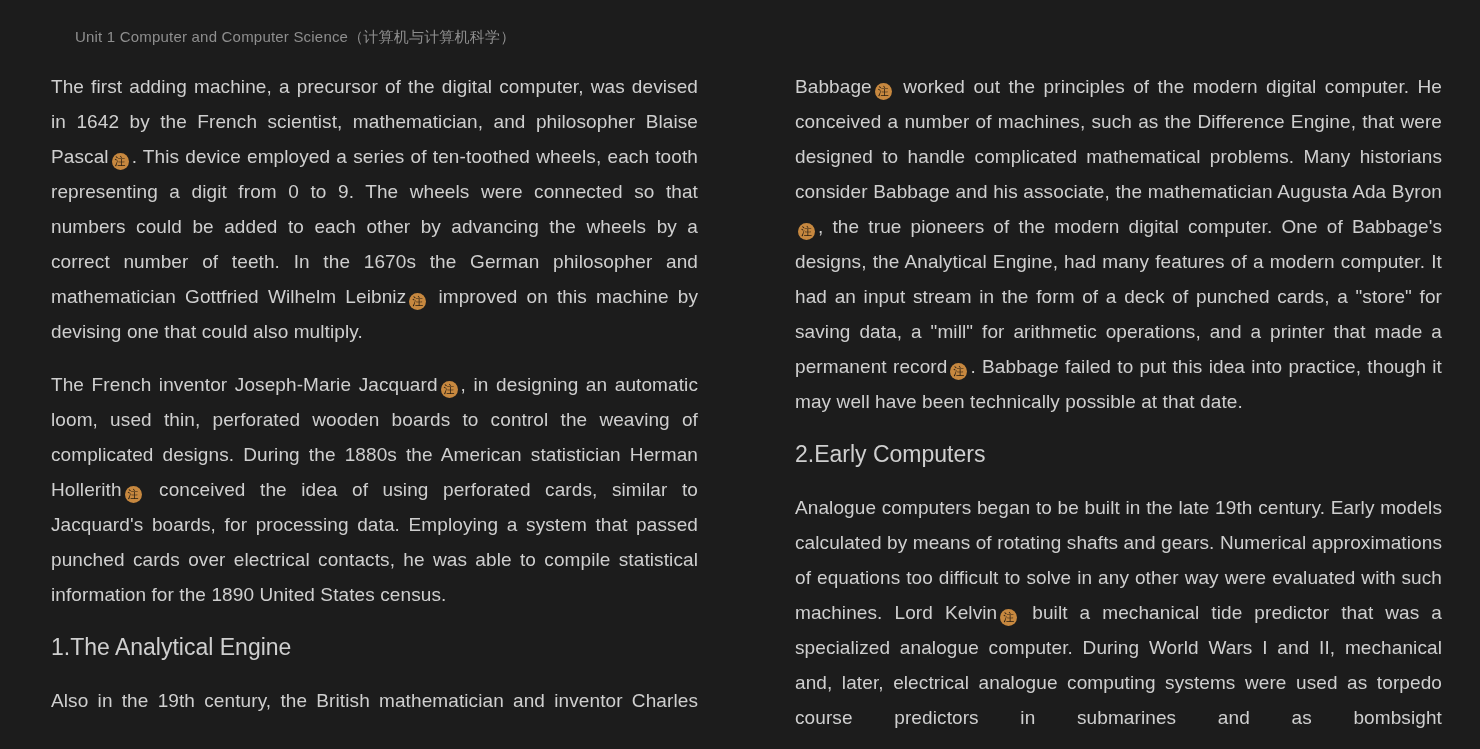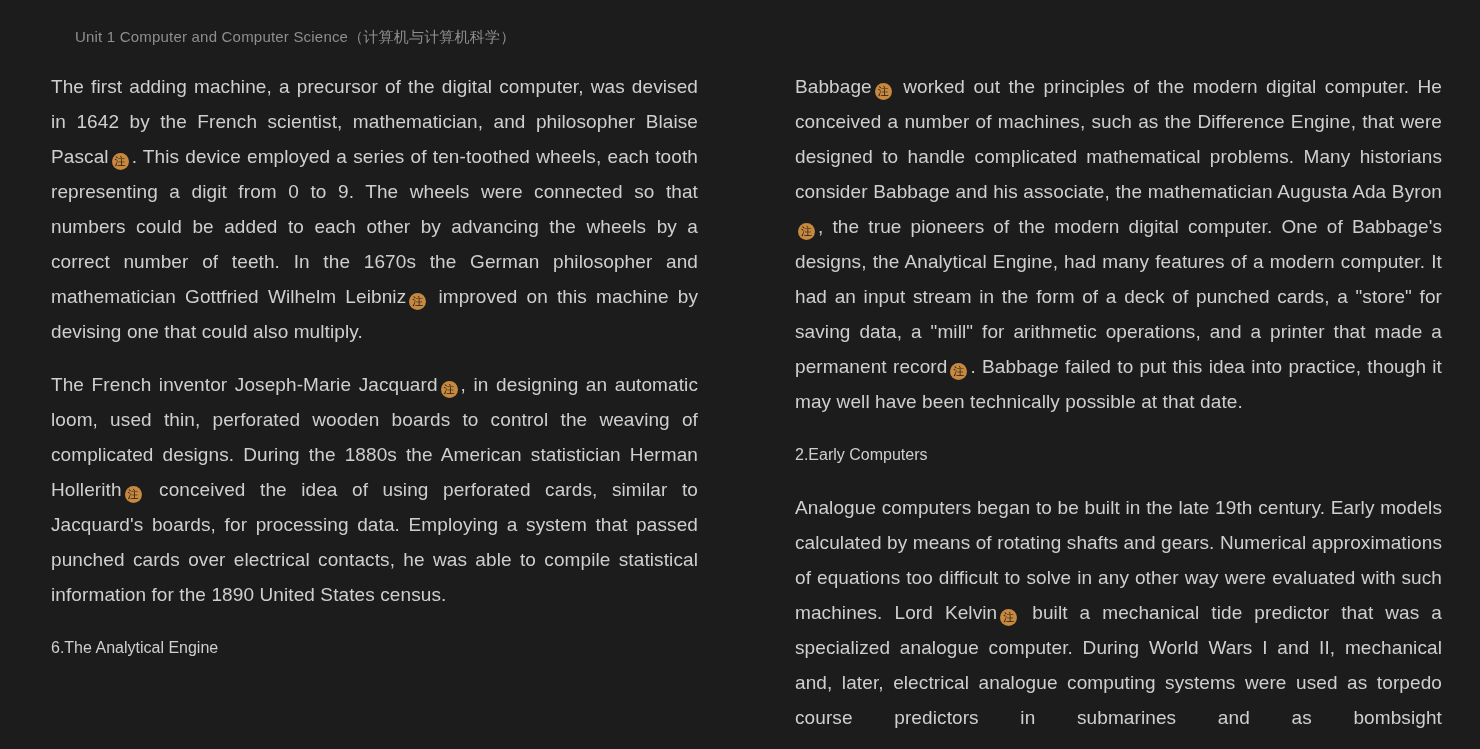--- a/index.html
+++ b/index.html
@@ -46,21 +46,21 @@
     line-height: 35px;
     text-align: justify;
     letter-spacing: 0.1px;
   }
   .para.continues {
     text-align-last: justify;
   }
   .heading {
     margin: 0 0 18px 0;
     color: var(--text);
-    font-size: 16px;
+    font-size: 23px;
     line-height: 35px;
     font-weight: normal;
     text-align: left;
   }
   .note-icon {
     display: inline-flex;
     align-items: center;
     justify-content: center;
     width: 17px;
     height: 17px;
@@ -79,20 +79,21 @@
 <body>
 
 <header class="page-header">
   <div class="page-title">Unit 1 Computer and Computer Science（计算机与计算机科学）</div>
 </header>
 
 <main class="reading-area">
   <section class="text-column">
       <p class="para"><span>The first adding machine, a precursor of the digital computer, was devised in 1642 by the French scientist, mathematician, and philosopher Blaise Pascal</span><span class="note-icon">注</span><span>. This device employed a series of ten-toothed wheels, each tooth representing a digit from 0 to 9. The wheels were connected so that numbers could be added to each other by advancing the wheels by a correct number of teeth. In the 1670s the German philosopher and mathematician Gottfried Wilhelm Leibniz</span><span class="note-icon">注</span><span> improved on this machine by devising one that could also multiply.</span></p>
       <p class="para"><span>The French inventor Joseph-Marie Jacquard</span><span class="note-icon">注</span><span>, in designing an automatic loom, used thin, perforated wooden boards to control the weaving of complicated designs. During the 1880s the American statistician Herman Hollerith</span><span class="note-icon">注</span><span> conceived the idea of using perforated cards, similar to Jacquard's boards, for processing data. Employing a system that passed punched cards over electrical contacts, he was able to compile statistical information for the 1890 United States census.</span></p>
-      <h2 class="heading">6.The Analytical Engine</h2>
+      <h2 class="heading">1.The Analytical Engine</h2>
+      <p class="para continues"><span>Also in the 19th century, the British mathematician and inventor Charles</span></p>
     </section>
   <section class="text-column">
       <p class="para"><span>Babbage</span><span class="note-icon">注</span><span> worked out the principles of the modern digital computer. He conceived a number of machines, such as the Difference Engine, that were designed to handle complicated mathematical problems. Many historians consider Babbage and his associate, the mathematician Augusta Ada Byron</span><span class="note-icon">注</span><span>, the true pioneers of the modern digital computer. One of Babbage's designs, the Analytical Engine, had many features of a modern computer. It had an input stream in the form of a deck of punched cards, a "store" for saving data, a "mill" for arithmetic operations, and a printer that made a permanent record</span><span class="note-icon">注</span><span>. Babbage failed to put this idea into practice, though it may well have been technically possible at that date.</span></p>
       <h2 class="heading">2.Early Computers</h2>
       <p class="para continues"><span>Analogue computers began to be built in the late 19th century. Early models calculated by means of rotating shafts and gears. Numerical approximations of equations too difficult to solve in any other way were evaluated with such machines. Lord Kelvin</span><span class="note-icon">注</span><span> built a mechanical tide predictor that was a specialized analogue computer. During World Wars I and II, mechanical and, later, electrical analogue computing systems were used as torpedo course predictors in submarines and as bombsight</span></p>
     </section>
 </main>
 
 </body></html>

